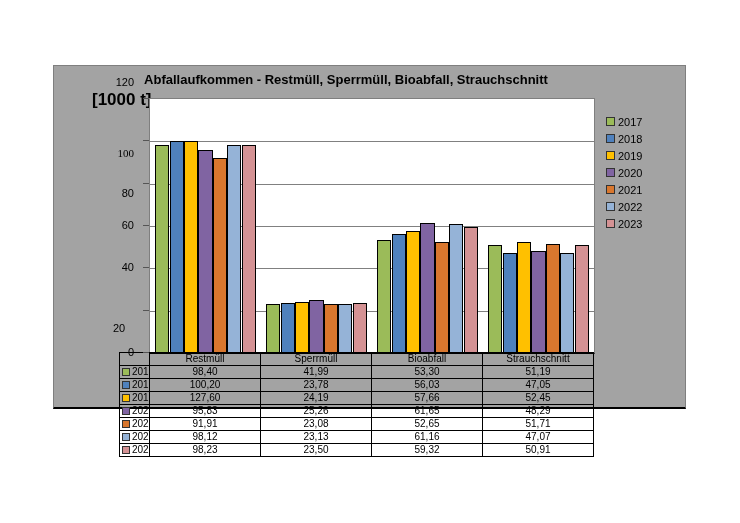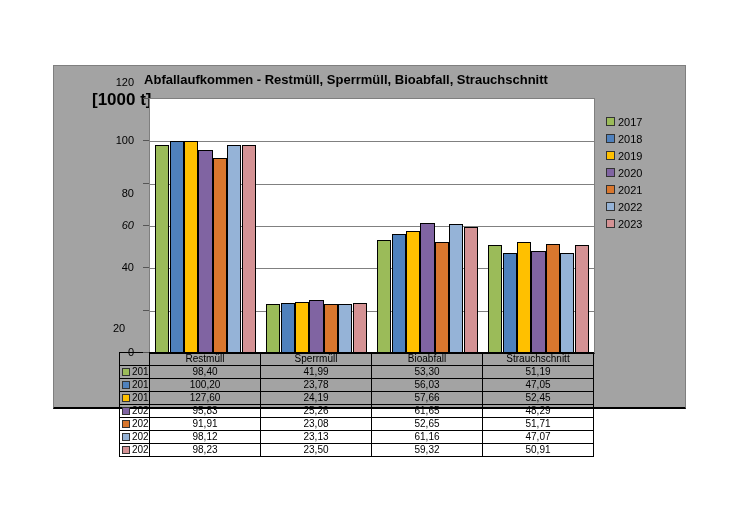--- a/index.html
+++ b/index.html
@@ -52,23 +52,23 @@
 <div class="frame">
 
   <div class="chart-title">Abfallaufkommen - Restmüll, Sperrmüll, Bioabfall, Strauchschnitt</div>
 
   <div class="unit-label">[1000 t]</div>
 
   <div class="y-labels">
       <div class="y-label" style="top: 279px;">0</div>
       <div class="y-label" style="top: 255px; text-align: center;">20</div>
       <div class="y-label" style="top: 194px;">40</div>
-      <div class="y-label" style="top: 152px; font-style: italic;">60</div>
+      <div class="y-label" style="top: 152px;">60</div>
       <div class="y-label" style="top: 120px;">80</div>
-      <div class="y-label" style="top: 67px;">100</div>
+      <div class="y-label" style="top: 80px; font-family: Liberation Serif, serif;">100</div>
       <div class="y-label" style="top: 9px;">120</div>
     </div>
 
   <div class="plot">
       <div class="gridline" style="top: 212px;"></div>
       <div class="gridline" style="top: 169px;"></div>
       <div class="gridline" style="top: 127px;"></div>
       <div class="gridline" style="top: 85px;"></div>
       <div class="gridline" style="top: 42px;"></div>
       <div class="bar" style="left: 5.1px; width: 14.4px; height: 208px; background: rgb(155, 187, 89);"></div>

